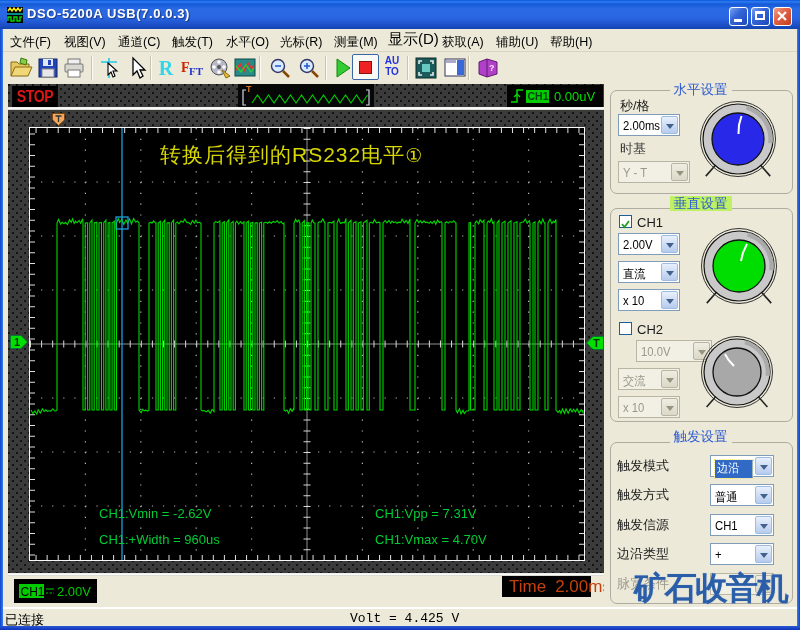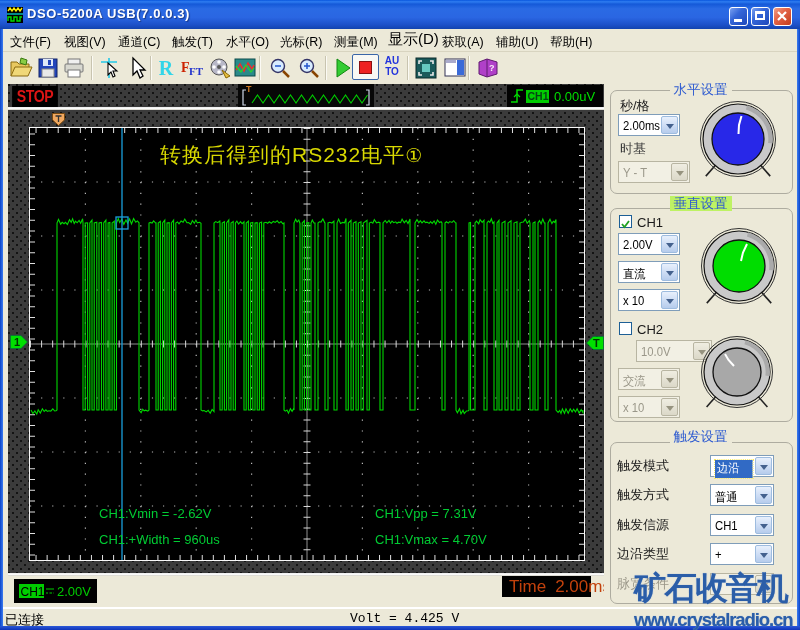--- a/index.html
+++ b/index.html
@@ -390,14 +390,13 @@
       </div>
     </div>
  <div id="statusbar" class="dith">
       <span style="position:absolute;left:5px;top:2px;">已连接</span>
    <span style="position:absolute;left:350px;top:2px;font-family:'Liberation Mono',monospace;font-size:13px;">Volt = 4.425 V</span>
  </div>
  <div id="lborder"></div>
     <div id="rborder"></div>
     <div id="botborder"></div>
  <div id="wm1">矿石收音机</div>
- <div id="wm2">www.crystalradio.cn</div>
 </div>
 
 </body></html>

